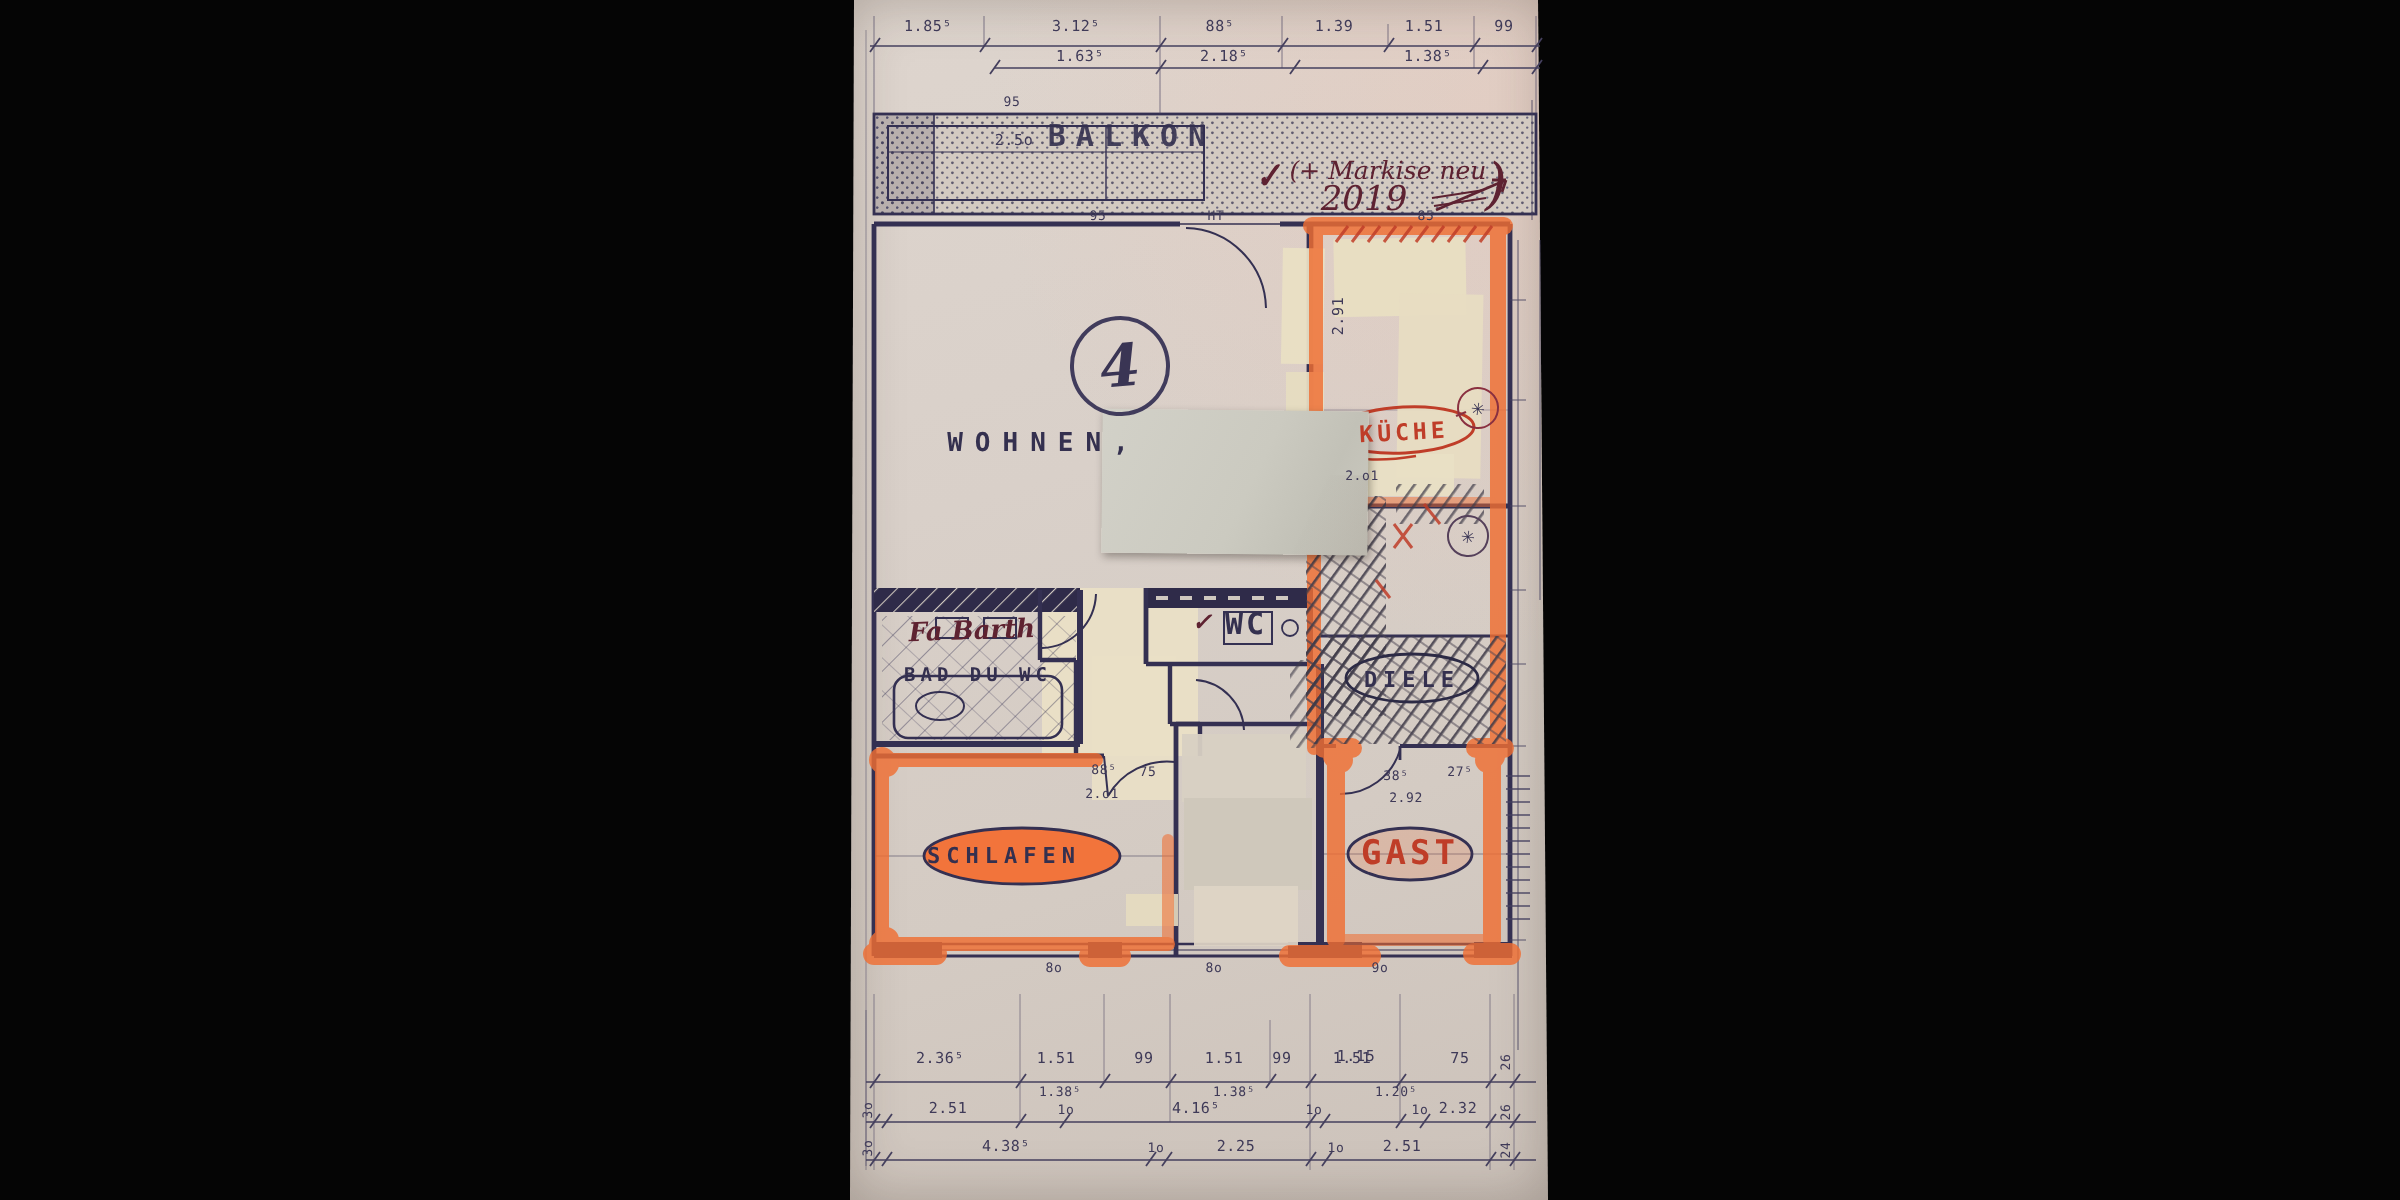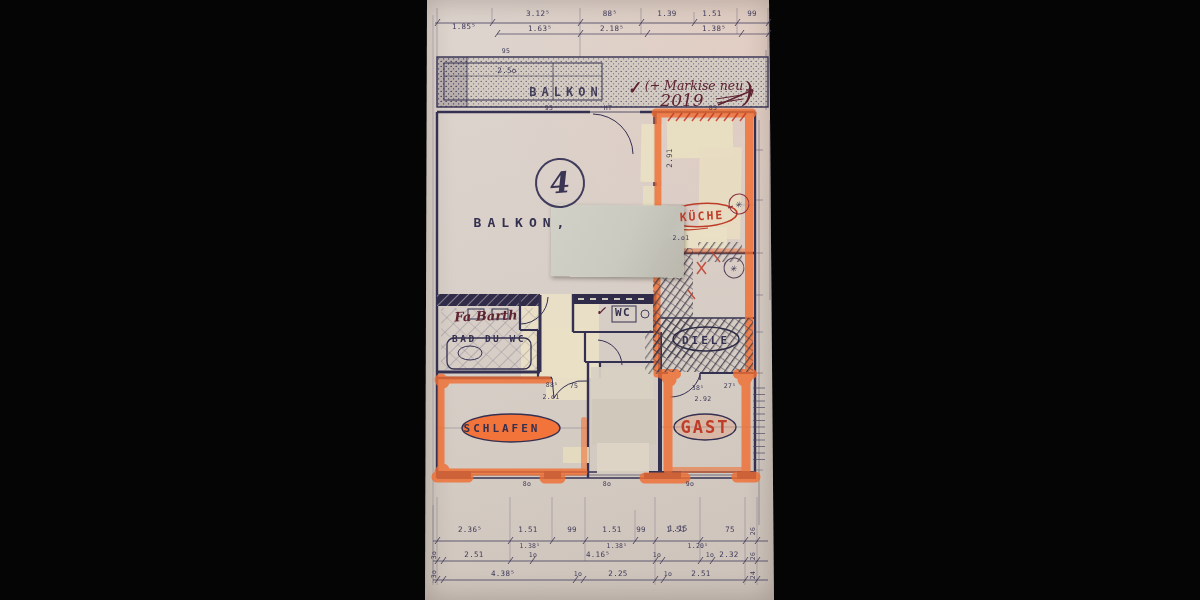--- a/index.html
+++ b/index.html
@@ -231,51 +231,51 @@
 
     <g stroke="#5e2231" fill="none">
       <path d="M716,99 l26,-4 M717,103 l26,-4" stroke-width="1.1"></path>
       <path d="M718,105 L753,90" stroke-width="1.4"></path>
       <path d="M753,90 l-7,0 M753,90 l-2,6" stroke-width="1.4"></path>
     </g>
   </svg>
 
   <div class="note"></div>
 
-  <span class="t dim" style="left:464px;top:26px">1.85⁵</span>
+  <span class="t dim" style="left:464px;top:13px">1.85⁵</span>
   <span class="t dim" style="left:538px;top:13px">3.12⁵</span>
   <span class="t dim" style="left:610px;top:13px">88⁵</span>
   <span class="t dim" style="left:667px;top:13px">1.39</span>
   <span class="t dim" style="left:712px;top:13px">1.51</span>
   <span class="t dim" style="left:752px;top:13px">99</span>
   <span class="t dim" style="left:540px;top:28px">1.63⁵</span>
   <span class="t dim" style="left:612px;top:28px">2.18⁵</span>
   <span class="t dim" style="left:714px;top:28px">1.38⁵</span>
 
   <span class="t dim sm" style="left:506px;top:51px">95</span>
   <span class="t dim" style="left:507px;top:70px">2.5o</span>
   <span class="t dim sm" style="left:549px;top:108px">95</span>
   <span class="t dim sm" style="left:608px;top:108px">HT</span>
   <span class="t dim sm" style="left:713px;top:108px">85</span>
-  <span class="t lbl" style="left:566px;top:92px;font-size:12px;letter-spacing:5px;opacity:.9">BALKON</span>
+  <span class="t lbl" style="left:566px;top:68px;font-size:15px;letter-spacing:5px;opacity:.9">BALKON</span>
 
   <span class="t hand" style="left:634px;top:88px;font-size:16px;font-weight:700;transform:translate(-50%,-50%) rotate(-10deg)">✓</span>
   <span class="t hand" style="left:694px;top:85px;font-size:12.5px">(+ Markise neu</span>
   <span class="t hand" style="left:682px;top:100px;font-size:17px">2019</span>
   <span class="t hand" style="left:748px;top:92px;font-size:28px;font-weight:300">)</span>
 
   <div class="circle4" style="left:560px;top:183px">4</div>
 
-  <span class="t lbl" style="left:522px;top:222px;font-size:13px;letter-spacing:6px">BALKON,</span>
+  <span class="t lbl" style="left:522px;top:222px;font-size:13px;letter-spacing:6px">WOHNEN,</span>
   <span class="t lbl red" style="left:702px;top:216px;font-size:11.5px;letter-spacing:2px;transform:translate(-50%,-50%) rotate(-3deg)">KÜCHE</span>
   <span class="t lbl" style="left:706px;top:340px;font-size:11px;letter-spacing:3px;text-shadow:0 0 3px rgba(214,205,196,.9),0 0 5px rgba(214,205,196,.8)">DIELE</span>
   <span class="t lbl" style="left:489px;top:338px;font-size:9.5px;letter-spacing:2.5px">BAD DU WC</span>
   <span class="t hand" style="left:486px;top:316px;font-size:13px;font-weight:700;transform:translate(-50%,-50%) rotate(-2deg)">Fa Barth</span>
   <span class="t hand" style="left:601px;top:311px;font-size:12px;font-weight:700">✓</span>
-  <span class="t lbl" style="left:623px;top:312px;font-size:11px;letter-spacing:1.5px">WC</span>
+  <span class="t lbl" style="left:623px;top:312px;font-size:15px;letter-spacing:1.5px">WC</span>
   <span class="t lbl" style="left:502px;top:428px;font-size:11px;letter-spacing:3px">SCHLAFEN</span>
   <span class="t lbl red" style="left:705px;top:427px;font-size:17px;letter-spacing:2px">GAST</span>
 
   <div class="starcircle" style="left:739px;top:204px;border-color:#8a3040">✳</div>
   <div class="starcircle" style="left:734px;top:268px">✳</div>
 
   <span class="t dim rot" style="left:669px;top:158px">2.91</span>
   <span class="t dim sm" style="left:681px;top:238px">2.o1</span>
   <span class="t dim sm" style="left:552px;top:385px">88⁵</span>
   <span class="t dim sm" style="left:574px;top:386px">75</span>

